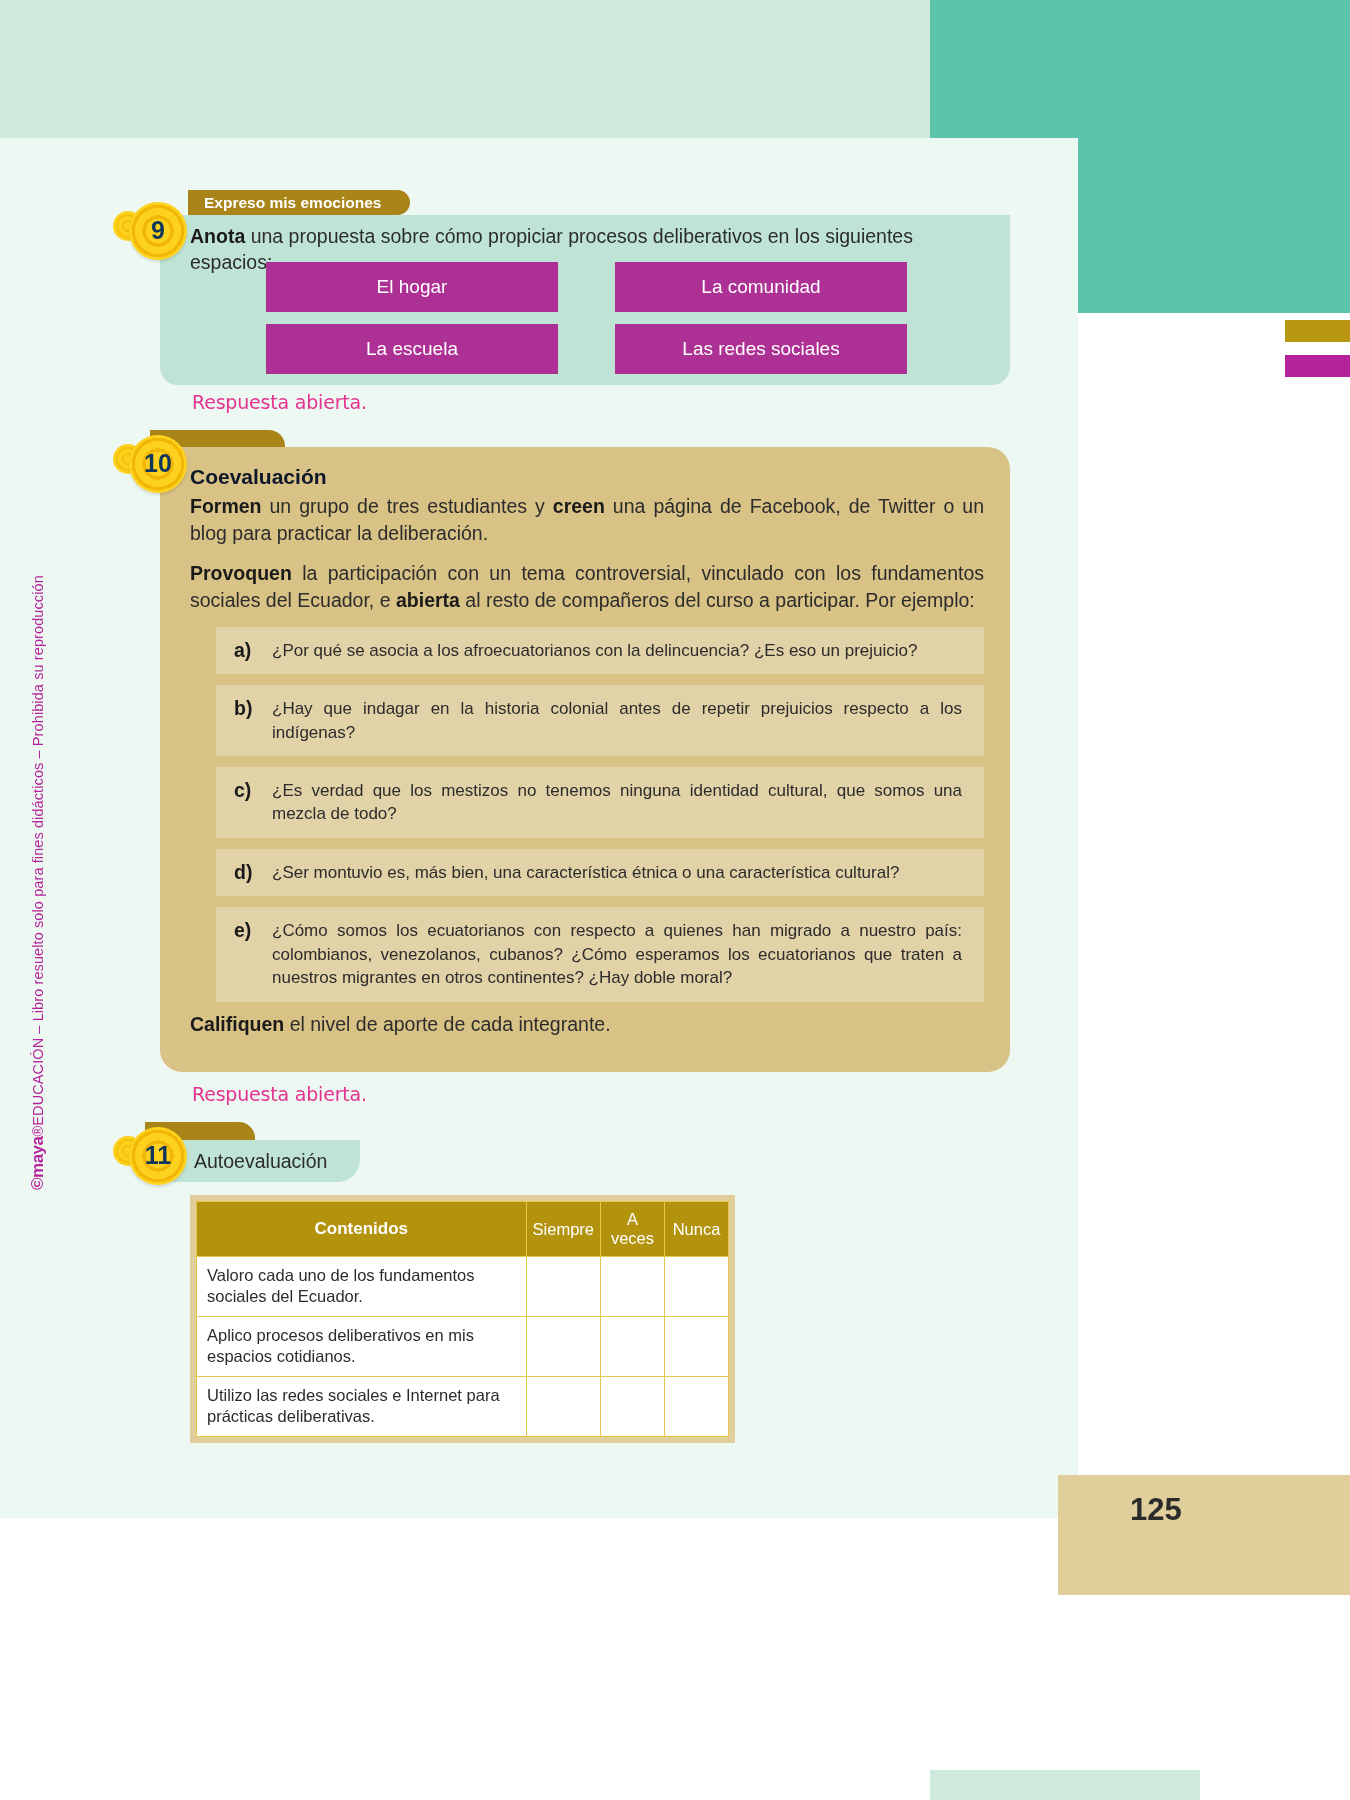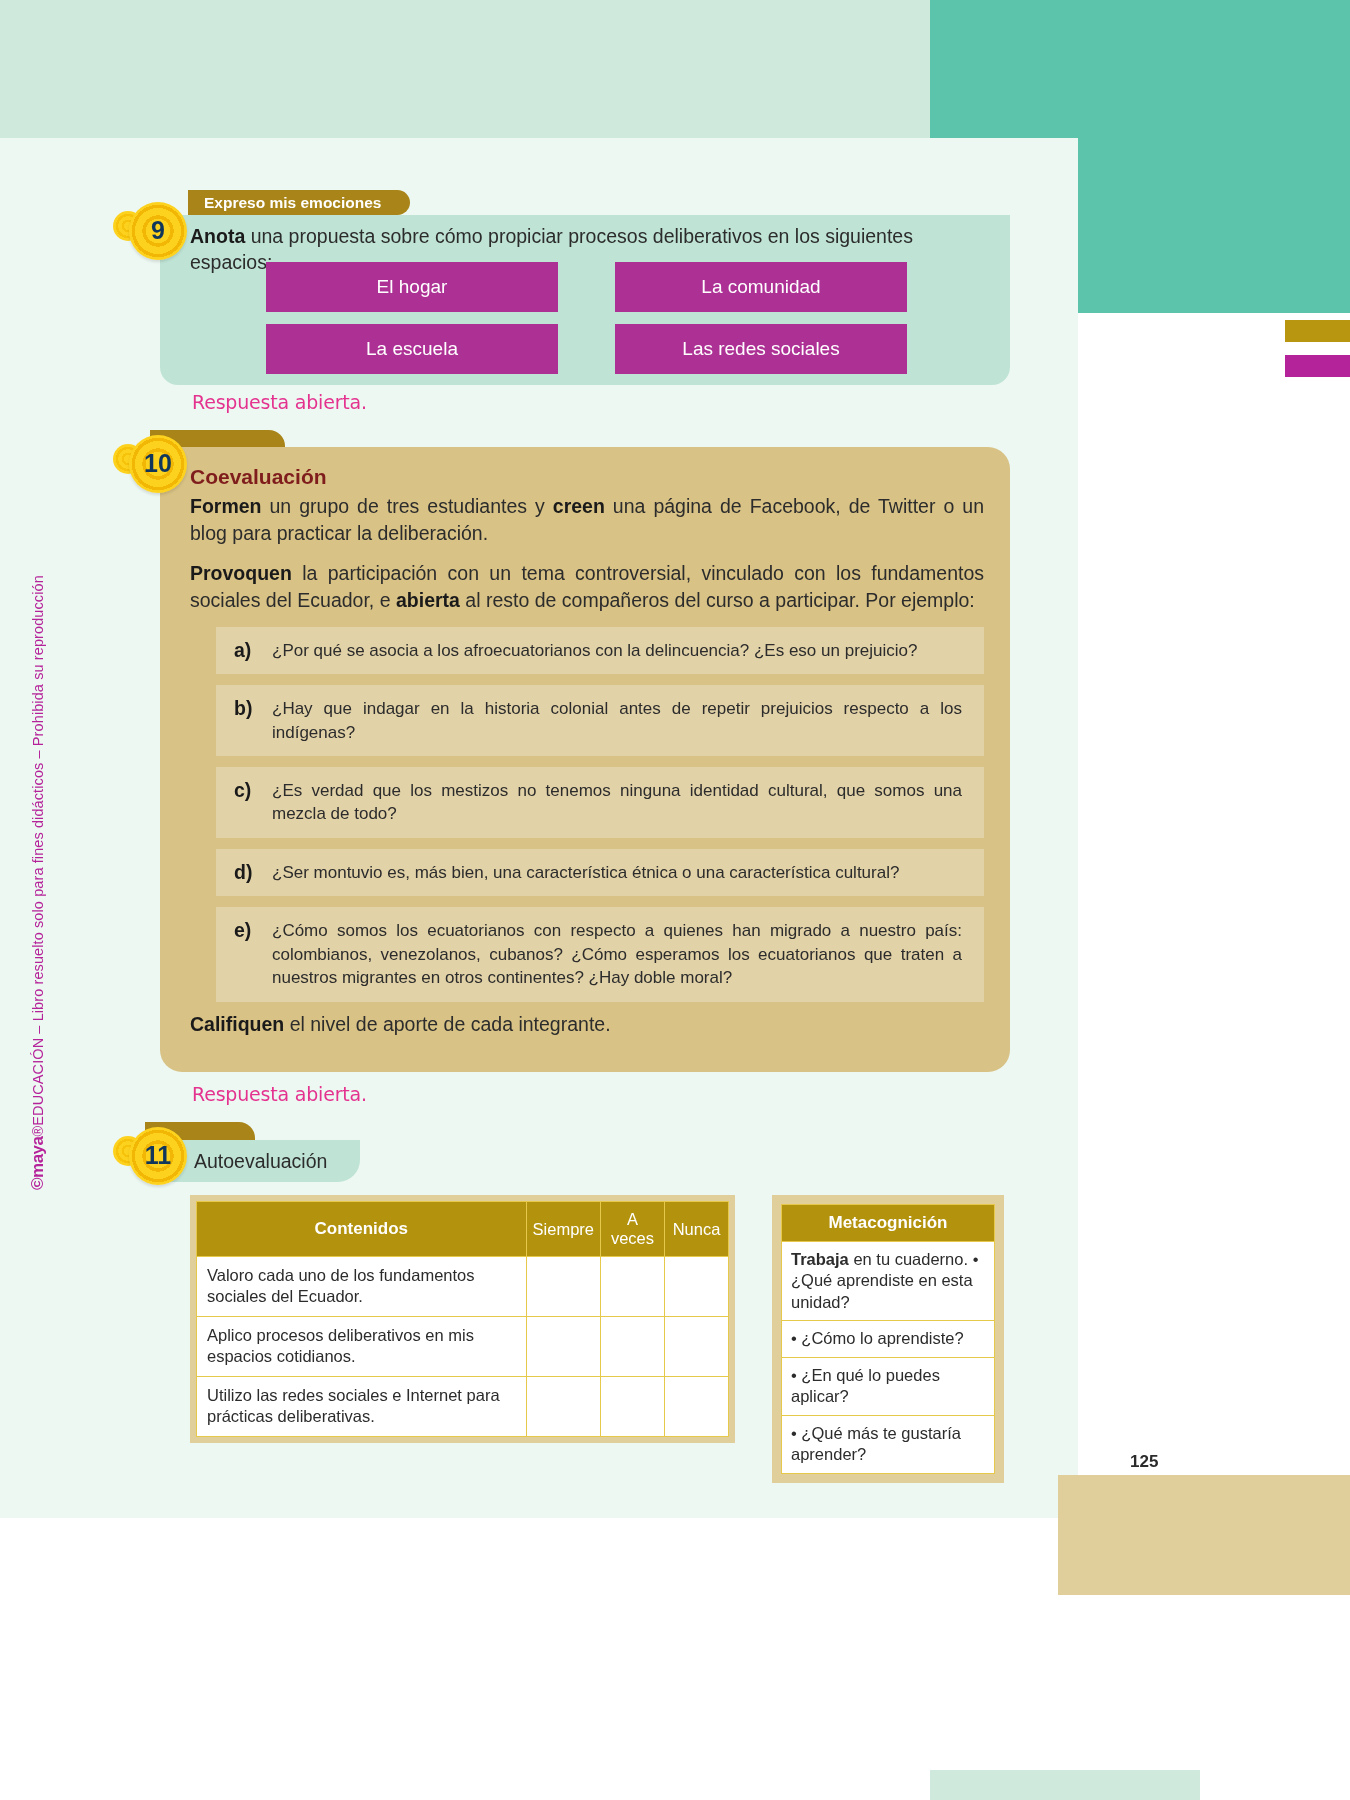--- a/index.html
+++ b/index.html
@@ -18,22 +18,22 @@
   .deco-right-col  { position:absolute; left:1078px; top:138px; width:272px; height:1380px; background:#ffffff; }
   .deco-right-teal { position:absolute; left:1200px; top:0;   width:150px; height:138px; background:#5cc4ab; }
   .deco-right-teal2{ position:absolute; left:1078px; top:138px; width:272px; height:175px; background:#5cc4ab; }
   .bar-gold    { position:absolute; left:1285px; top:320px; width:65px; height:22px; background:#b8960f; }
   .bar-magenta { position:absolute; left:1285px; top:355px; width:65px; height:22px; background:#b5239a; }
   .footer-tan  { position:absolute; left:1058px; top:1475px; width:292px; height:120px; background:#e0cf9a; }
   .footer-white{ position:absolute; left:0; top:1518px; width:1058px; height:282px; background:#ffffff; }
   .bottom-white{ position:absolute; left:0; top:1595px; width:1350px; height:205px; background:#ffffff; }
   .bottom-teal { position:absolute; left:930px; top:1770px; width:270px; height:30px; background:#cfe9dd; }
   .page-num {
-    position:absolute; left:1130px; top:1452px; width:120px;
-    font-size:17px; color:#2b2b2b; font-weight:600;
+    position:absolute; left:1130px; top:1492px; width:120px;
+    font-size:31px; color:#2b2b2b; font-weight:600;
   }
 
   
   .sidetext {
     position:absolute; left:-372px; top:770px;
     width:820px; transform:rotate(-90deg);
     font-size:14.5px; color:#b5239a; letter-spacing:.1px;
     text-align:left; white-space:nowrap;
   }
   .maya-logo { font-weight:800; font-size:17px; letter-spacing:-.5px; }
@@ -97,21 +97,21 @@
   .ex10-tab {
     position:absolute; left:150px; top:430px; width:135px; height:30px;
     background:#a98519; border-radius:0 16px 0 0;
   }
   .ex10-panel {
     position:absolute; left:160px; top:447px; width:850px; height:625px;
     background:#d8c285; border-radius:0 22px 22px 22px;
     padding:18px 26px 0 30px;
   }
   .ex10-title {
-    font-size:21px; font-weight:700; color:#7f1d1d; margin-bottom:4px;
+    font-size:21px; font-weight:700; color:#0f172a; margin-bottom:4px;
   }
   .ex10-p {
     font-size:19.5px; color:#2c2c2c; line-height:1.38; margin-bottom:13px;
     text-align:justify;
   }
   .ex10-p b { font-weight:700; color:#1a1a1a; }
   .qlist { margin:0 0 0 26px; }
   .qitem {
     background:#e2d2a7; display:flex; gap:16px;
     padding:12px 22px 12px 18px; margin-bottom:11px;
@@ -294,30 +294,20 @@
         <tr>
           <td>Utilizo las redes sociales e Internet para prácticas deliberativas.</td>
           <td class="mark"></td>
           <td class="mark"></td>
           <td class="mark"></td>
         </tr>
       </tbody>
     </table>
   </div>
 
-  <div class="meta-outer">
-    <div class="meta-head">Metacognición</div>
-    <div class="meta-row">
-      <b>Trabaja</b><span> en tu cuaderno.</span>
-      <span>• ¿Qué aprendiste en esta unidad?</span>
-    </div>
-    <div class="meta-row">• ¿Cómo lo aprendiste?</div>
-    <div class="meta-row">• ¿En qué lo puedes aplicar?</div>
-    <div class="meta-row">• ¿Qué más te gustaría aprender?</div>
-  </div>
 
   <div class="footer-white"></div>
   <div class="footer-tan"></div>
   <div class="page-num">125</div>
   <div class="bottom-white"></div>
   <div class="bottom-teal"></div>
 
 </div>
 
 </body></html>

